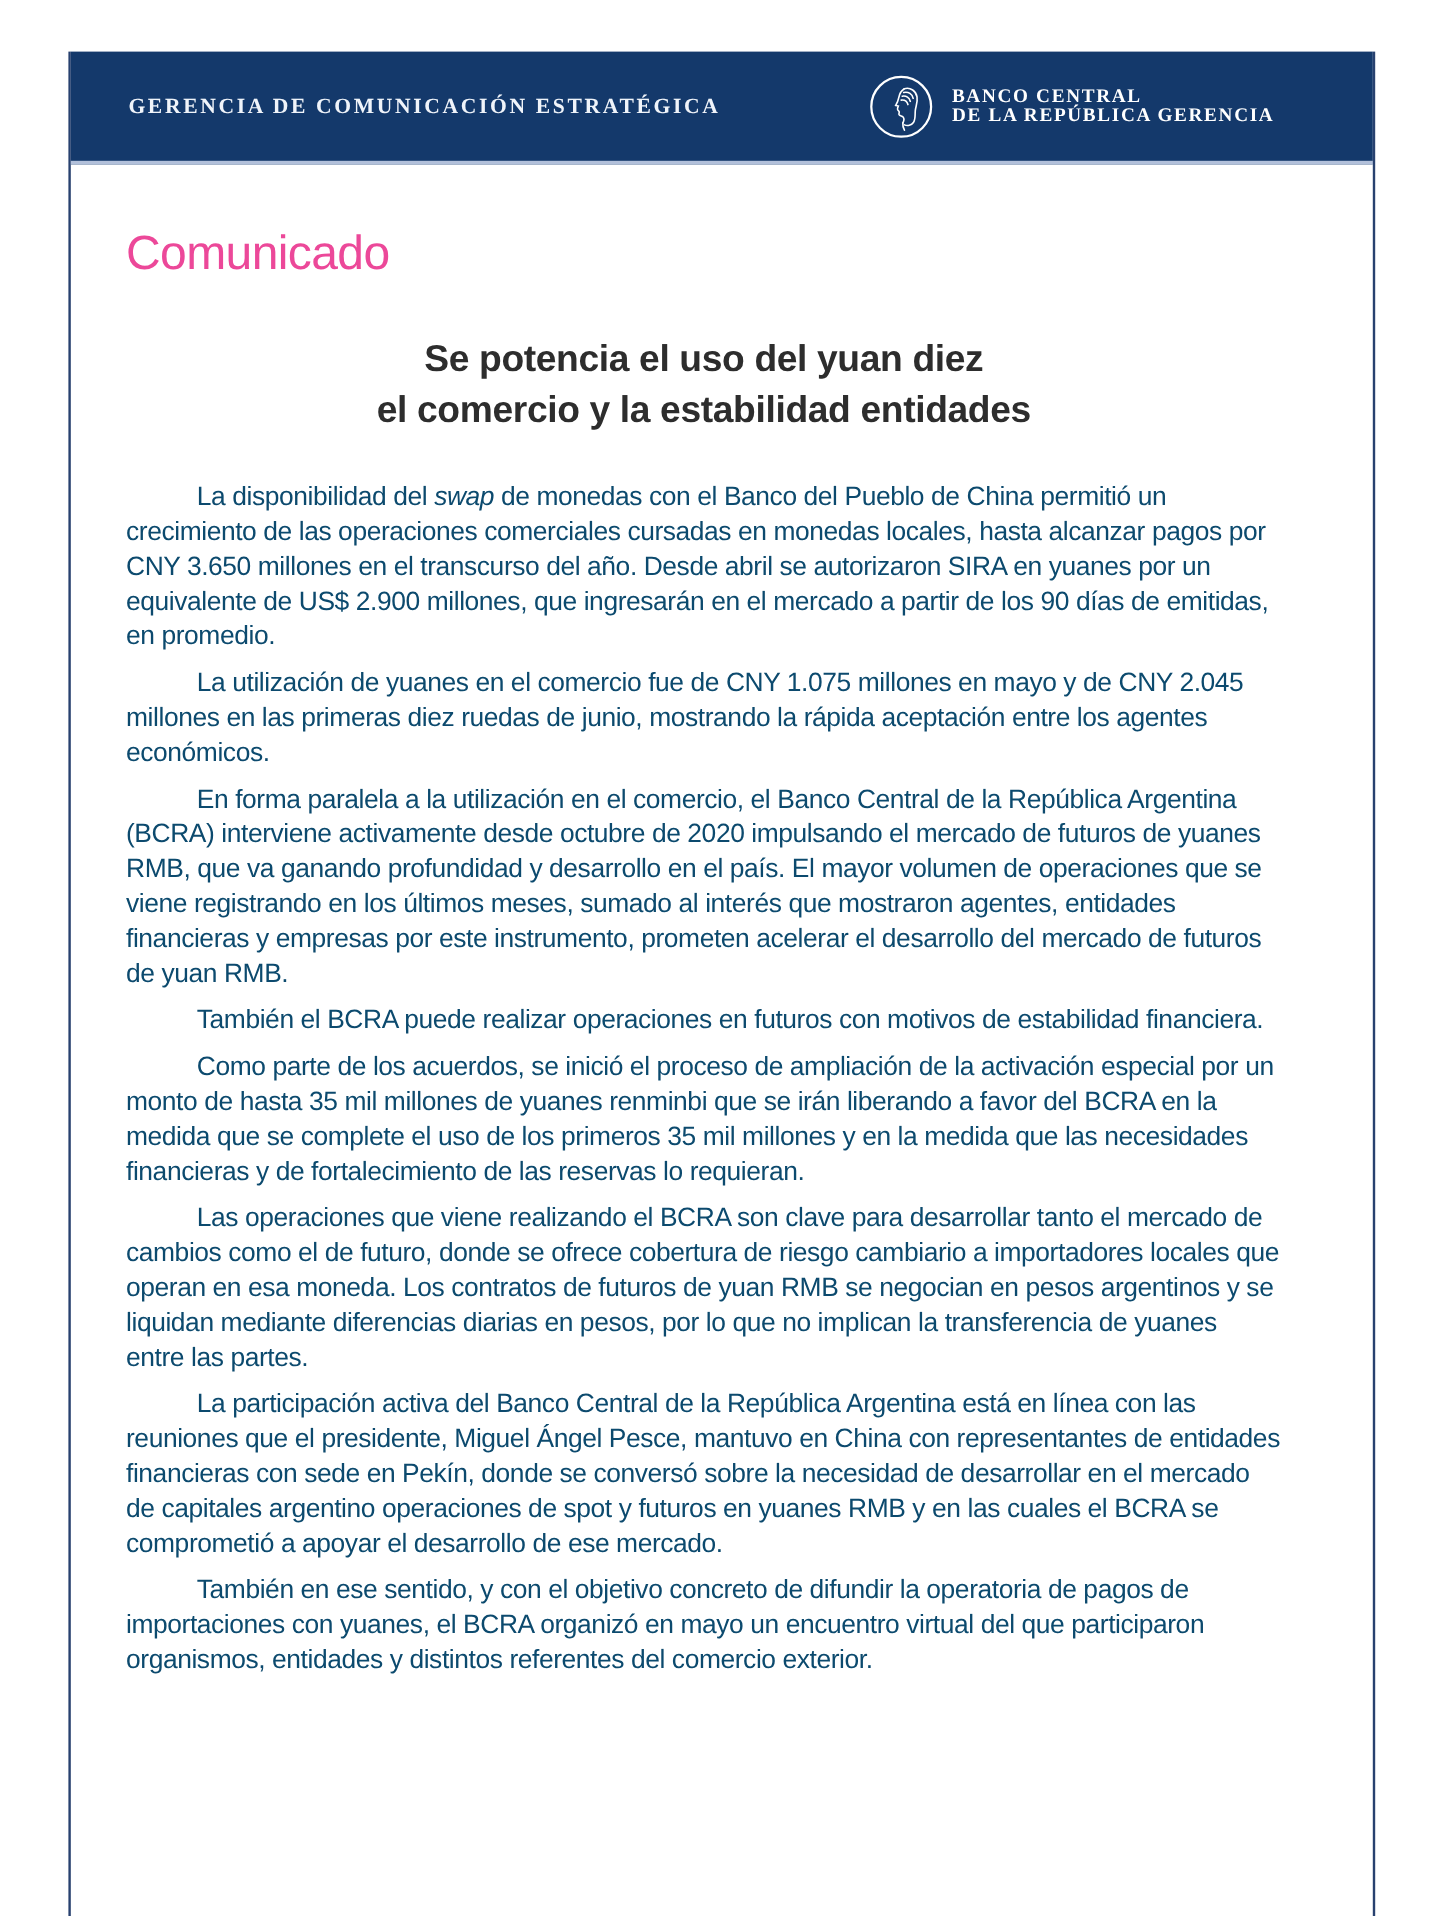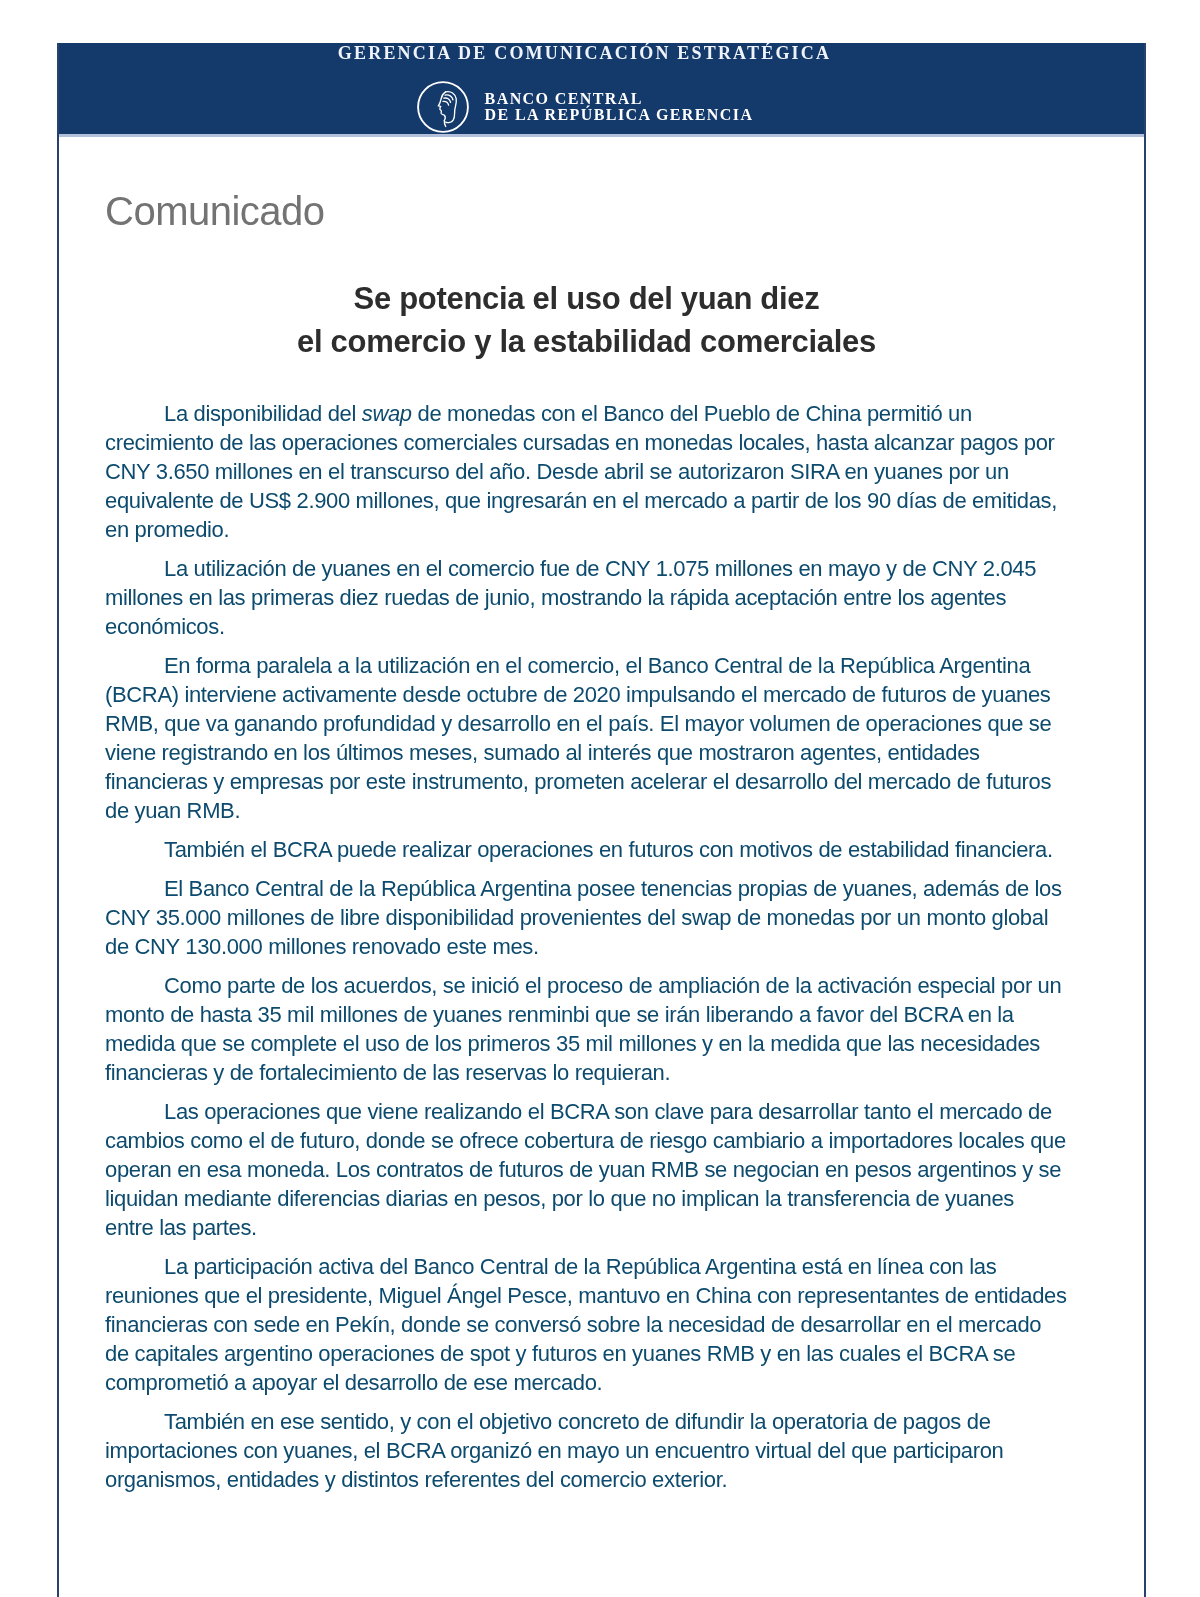--- a/index.html
+++ b/index.html
@@ -23,21 +23,20 @@
   }
   .topbar {
     box-sizing: border-box;
     height: 94px;
     background: #14396b;
     border-bottom: 3px solid #b2c0da;
     display: flex;
     align-items: center;
     justify-content: space-between;
     padding: 0 82px 0 48px;
-    flex-direction: column;
   }
   .dept {
     font-family: "Liberation Serif", serif;
     font-weight: bold;
     font-size: 18px;
     letter-spacing: 2.2px;
     color: #f0f4fa;
     white-space: nowrap;
   }
   .brand {
@@ -62,21 +61,21 @@
   .content {
     padding: 0 76px 0 46px;
   }
   .kicker {
     margin: 52px 0 0 0;
     font-family: "Liberation Sans", sans-serif;
     font-weight: 400;
     font-size: 40px;
     line-height: 44px;
     letter-spacing: -0.5px;
-    color: #737373;
+    color: #ec4899;
   }
   .title {
     margin: 44px 0 0 0;
     text-align: center;
     font-family: "Liberation Sans", sans-serif;
     font-weight: 700;
     font-size: 31px;
     line-height: 43px;
     letter-spacing: -0.3px;
     color: #2d2d2d;
@@ -120,32 +119,31 @@
       </div>
     </div>
   </header>
 
   <main class="content">
 
     <h1 class="kicker">Comunicado</h1>
 
     <h2 class="title">
       <span class="tline">Se potencia el uso del yuan diez</span>
-      <span class="tline">el comercio y la estabilidad comerciales</span>
+      <span class="tline">el comercio y la estabilidad entidades</span>
     </h2>
 
     <p class="para first"><span>La disponibilidad del </span><em>swap</em><span> de monedas con el Banco del Pueblo de China permitió un crecimiento de las operaciones comerciales cursadas en monedas locales, hasta alcanzar pagos por CNY 3.650 millones en el transcurso del año. Desde abril se autorizaron SIRA en yuanes por un equivalente de US$ 2.900 millones, que ingresarán en el mercado a partir de los 90 días de emitidas, en promedio.</span></p>
 
     <p class="para">La utilización de yuanes en el comercio fue de CNY 1.075 millones en mayo y de CNY 2.045 millones en las primeras diez ruedas de junio, mostrando la rápida aceptación entre los agentes económicos.</p>
 
     <p class="para">En forma paralela a la utilización en el comercio, el Banco Central de la República Argentina (BCRA) interviene activamente desde octubre de 2020 impulsando el mercado de futuros de yuanes RMB, que va ganando profundidad y desarrollo en el país. El mayor volumen de operaciones que se viene registrando en los últimos meses, sumado al interés que mostraron agentes, entidades financieras y empresas por este instrumento, prometen acelerar el desarrollo del mercado de futuros de yuan RMB.</p>
 
     <p class="para">También el BCRA puede realizar operaciones en futuros con motivos de estabilidad financiera.</p>
 
-    <p class="para">El Banco Central de la República Argentina posee tenencias propias de yuanes, además de los CNY 35.000 millones de libre disponibilidad provenientes del swap de monedas por un monto global de CNY 130.000 millones renovado este mes.</p>
 
     <p class="para">Como parte de los acuerdos, se inició el proceso de ampliación de la activación especial por un monto de hasta 35 mil millones de yuanes renminbi que se irán liberando a favor del BCRA en la medida que se complete el uso de los primeros 35 mil millones y en la medida que las necesidades financieras y de fortalecimiento de las reservas lo requieran.</p>
 
     <p class="para">Las operaciones que viene realizando el BCRA son clave para desarrollar tanto el mercado de cambios como el de futuro, donde se ofrece cobertura de riesgo cambiario a importadores locales que operan en esa moneda. Los contratos de futuros de yuan RMB se negocian en pesos argentinos y se liquidan mediante diferencias diarias en pesos, por lo que no implican la transferencia de yuanes entre las partes.</p>
 
     <p class="para">La participación activa del Banco Central de la República Argentina está en línea con las reuniones que el presidente, Miguel Ángel Pesce, mantuvo en China con representantes de entidades financieras con sede en Pekín, donde se conversó sobre la necesidad de desarrollar en el mercado de capitales argentino operaciones de spot y futuros en yuanes RMB y en las cuales el BCRA se comprometió a apoyar el desarrollo de ese mercado.</p>
 
     <p class="para">También en ese sentido, y con el objetivo concreto de difundir la operatoria de pagos de importaciones con yuanes, el BCRA organizó en mayo un encuentro virtual del que participaron organismos, entidades y distintos referentes del comercio exterior.</p>
 
   </main>

